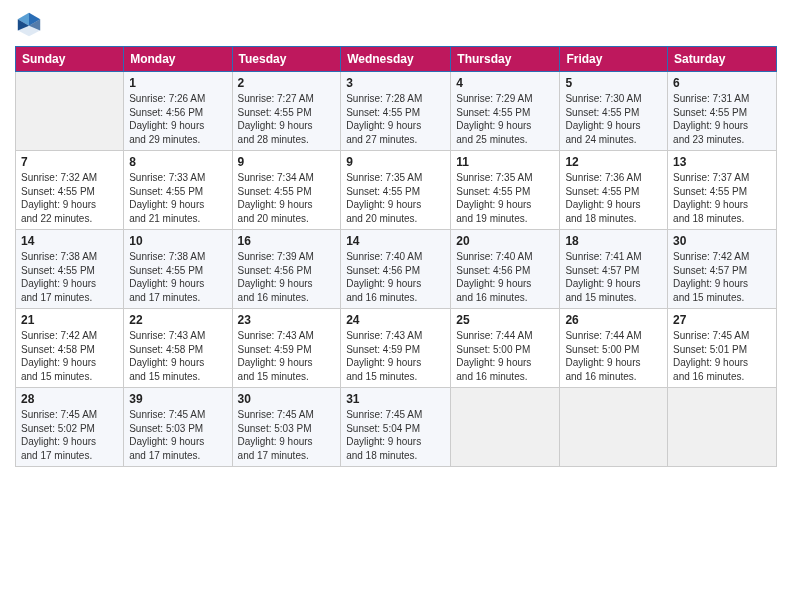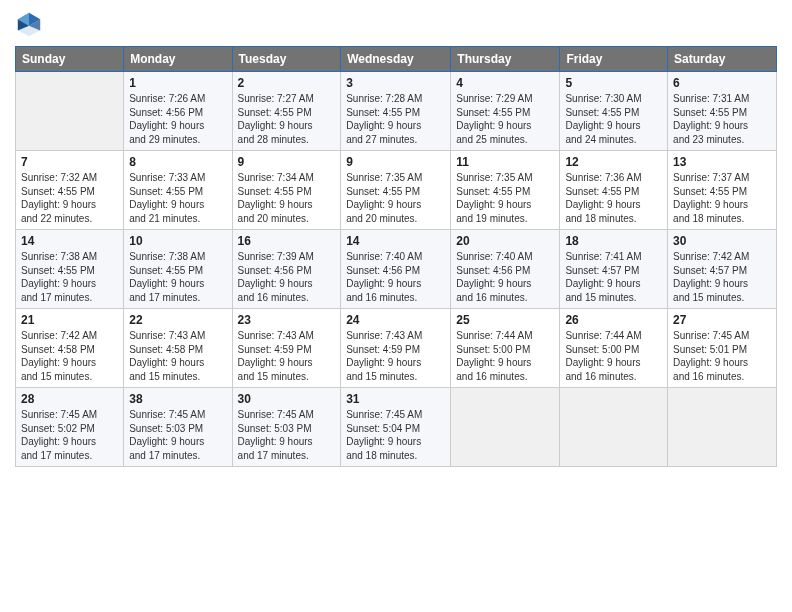--- a/index.html
+++ b/index.html
@@ -58,21 +58,21 @@
       font-size: 13px;
       color: #555;
     }
     .calendar {
       width: 100%;
       border-collapse: collapse;
       border: 1px solid #ccc;
       font-size: 10.5px;
     }
     .calendar thead tr th {
-      background: #737373;
+      background: #be185d;
       color: #fff;
       text-align: left;
       padding: 5px 6px;
       font-size: 12px;
       font-weight: bold;
       border: 1px solid #2a6db5;
     }
     .calendar tbody tr td {
       vertical-align: top;
       border: 1px solid #ccc;
@@ -257,21 +257,21 @@
             <span class="day-num">27</span>
             <div class="day-info">Sunrise: 7:45 AM<br>Sunset: 5:01 PM<br>Daylight: 9 hours<br>and 16 minutes.</div>
           </td>
         </tr>
         <tr>
           <td>
             <span class="day-num">28</span>
             <div class="day-info">Sunrise: 7:45 AM<br>Sunset: 5:02 PM<br>Daylight: 9 hours<br>and 17 minutes.</div>
           </td>
           <td>
-            <span class="day-num">38</span>
+            <span class="day-num">39</span>
             <div class="day-info">Sunrise: 7:45 AM<br>Sunset: 5:03 PM<br>Daylight: 9 hours<br>and 17 minutes.</div>
           </td>
           <td>
             <span class="day-num">30</span>
             <div class="day-info">Sunrise: 7:45 AM<br>Sunset: 5:03 PM<br>Daylight: 9 hours<br>and 17 minutes.</div>
           </td>
           <td>
             <span class="day-num">31</span>
             <div class="day-info">Sunrise: 7:45 AM<br>Sunset: 5:04 PM<br>Daylight: 9 hours<br>and 18 minutes.</div>
           </td>

